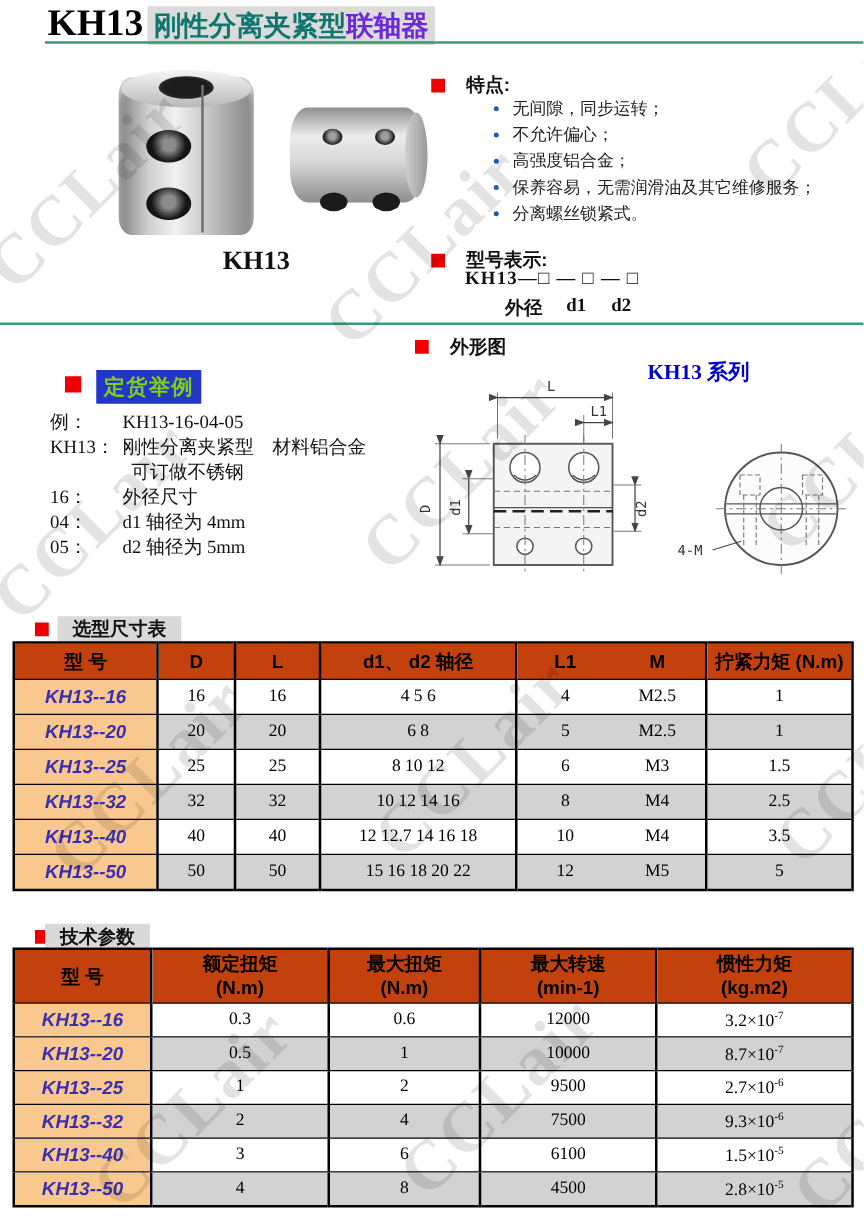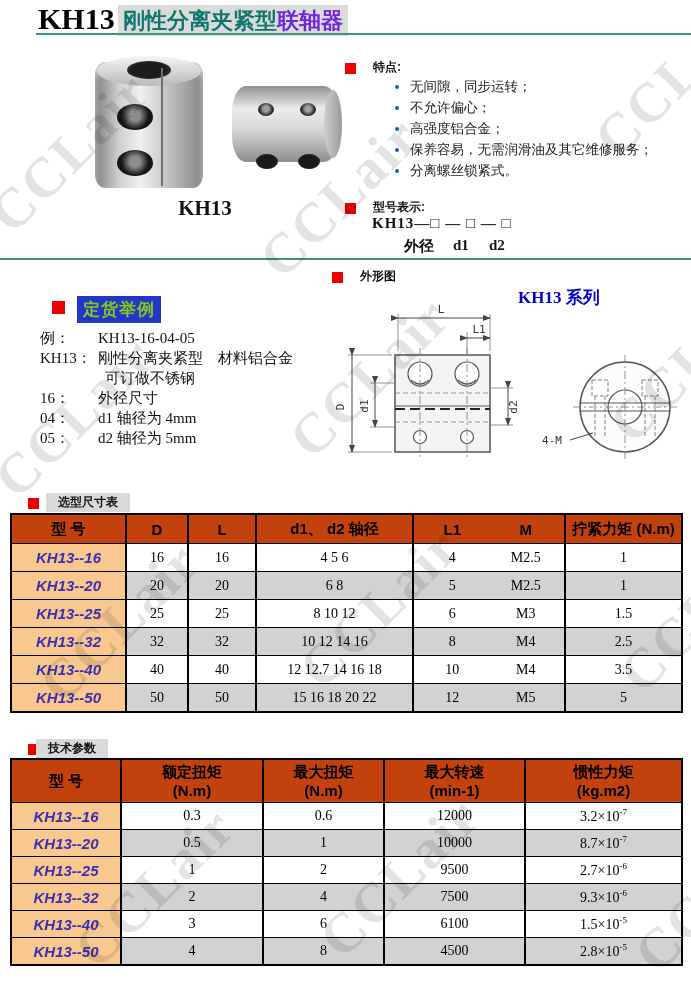--- a/index.html
+++ b/index.html
@@ -14,21 +14,21 @@
          font-weight:bold;font-size:30px;color:#000;}
   .title-strip{position:absolute;left:118px;top:5px;height:31px;line-height:31px;
                background:#dbdbdb;padding:0 5px;font-weight:bold;font-size:22px;white-space:nowrap;}
   .t-red{color:#0f766e;}
   .t-green{color:#6d28d9;}
   .gline{position:absolute;height:2px;background:#3d9970;}
   .line1{left:36px;top:33px;width:655px;}
   .line2{left:0;top:258px;width:691px;}
   
   .sq{position:absolute;width:11px;height:11px;background:#ee0000;}
-  .h-cn{position:absolute;font-weight:bold;font-size:12px;color:#111;white-space:nowrap;}
+  .h-cn{position:absolute;font-weight:bold;font-size:15px;color:#111;white-space:nowrap;}
   .h-gray{background:#d9d9d9;padding:1px 12px;}
   
   .photo{position:absolute;}
   .cyl-v{position:absolute;left:95px;top:62px;width:108px;height:126px;border-radius:10px/14px;
          background:linear-gradient(90deg,#7f7f7f,#cfcfcf 22%,#f1f1f1 42%,#c2c2c2 68%,#858585 100%);
          box-shadow:inset 0 8px 6px rgba(255,255,255,.6);}
   .cyl-v .lid{position:absolute;left:2px;top:-6px;width:104px;height:30px;border-radius:50%;
          background:linear-gradient(180deg,#f5f5f5,#b9b9b9);}
   .cyl-v .bore{position:absolute;left:32px;top:-1px;width:44px;height:18px;border-radius:50%;
          background:radial-gradient(#1c1c1c 55%,#4b4b4b);}

